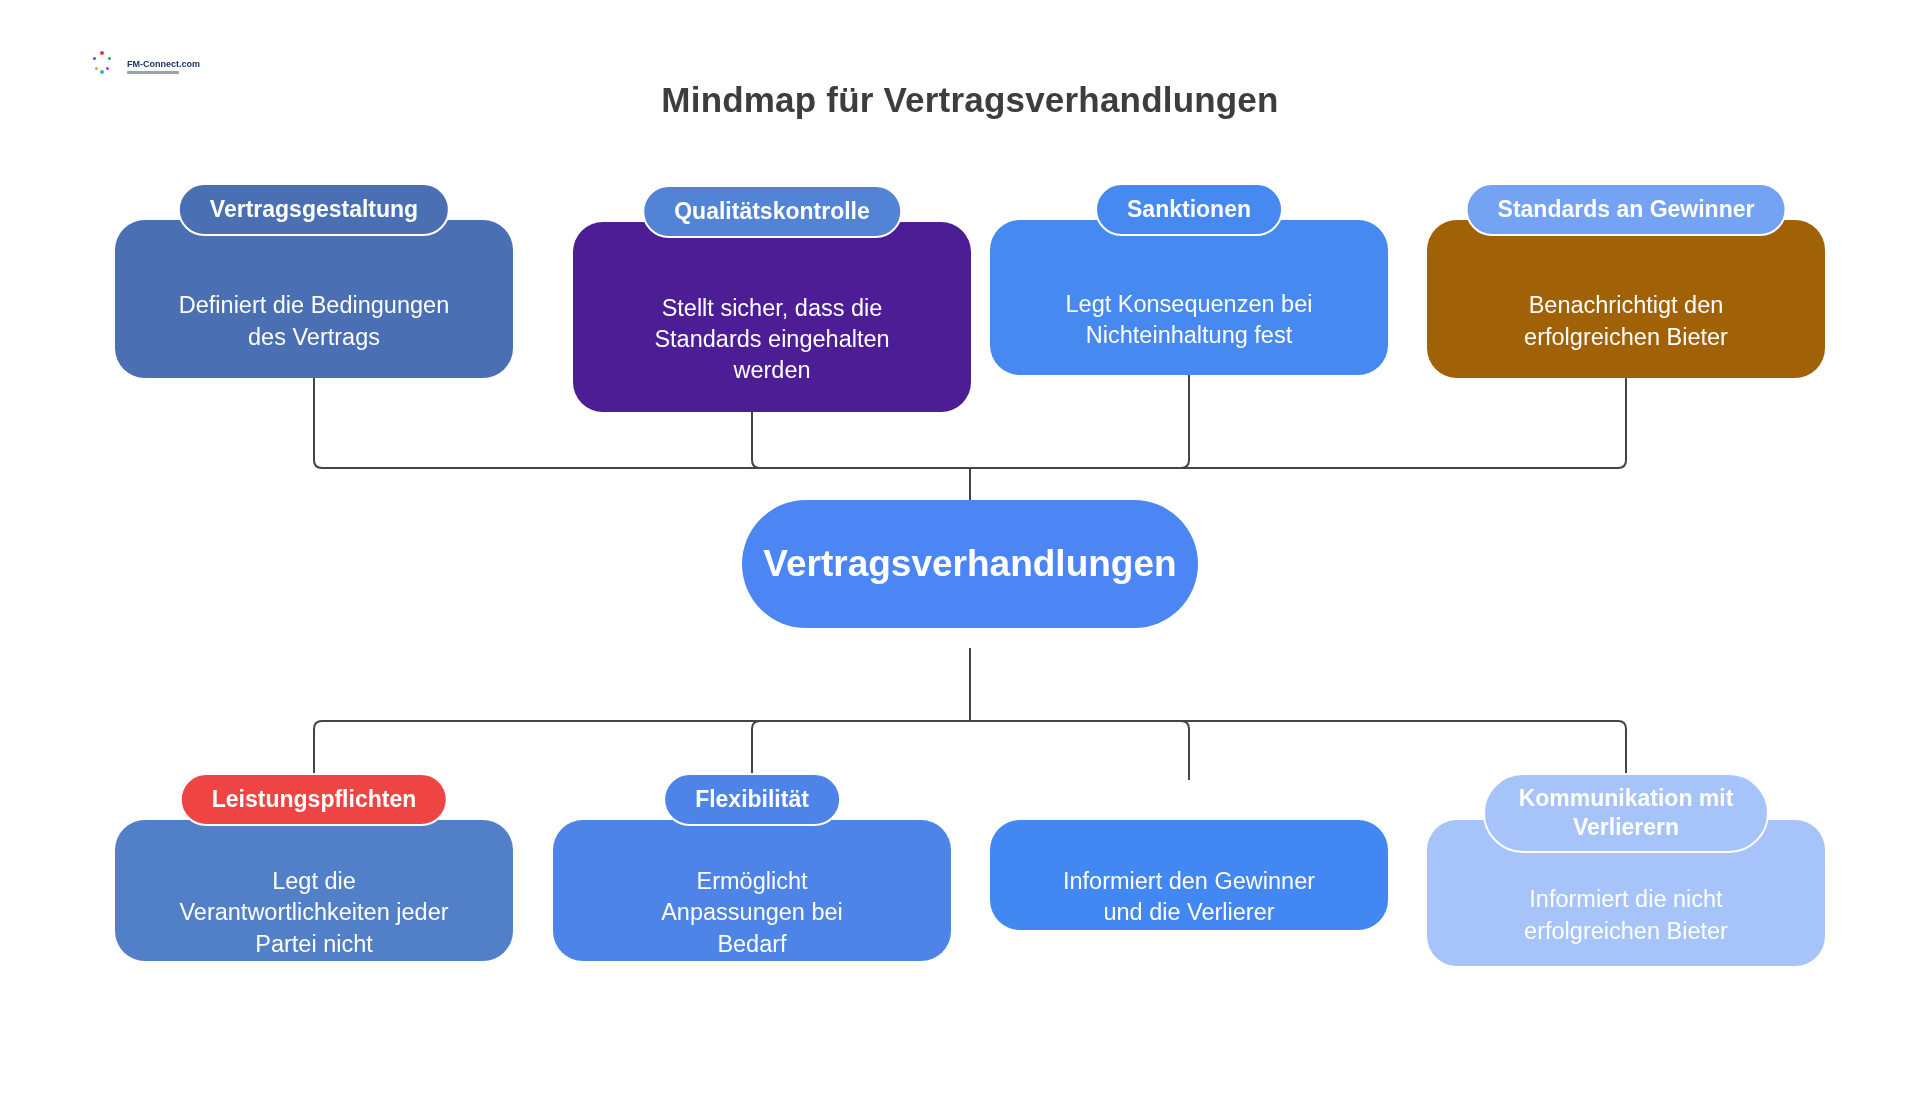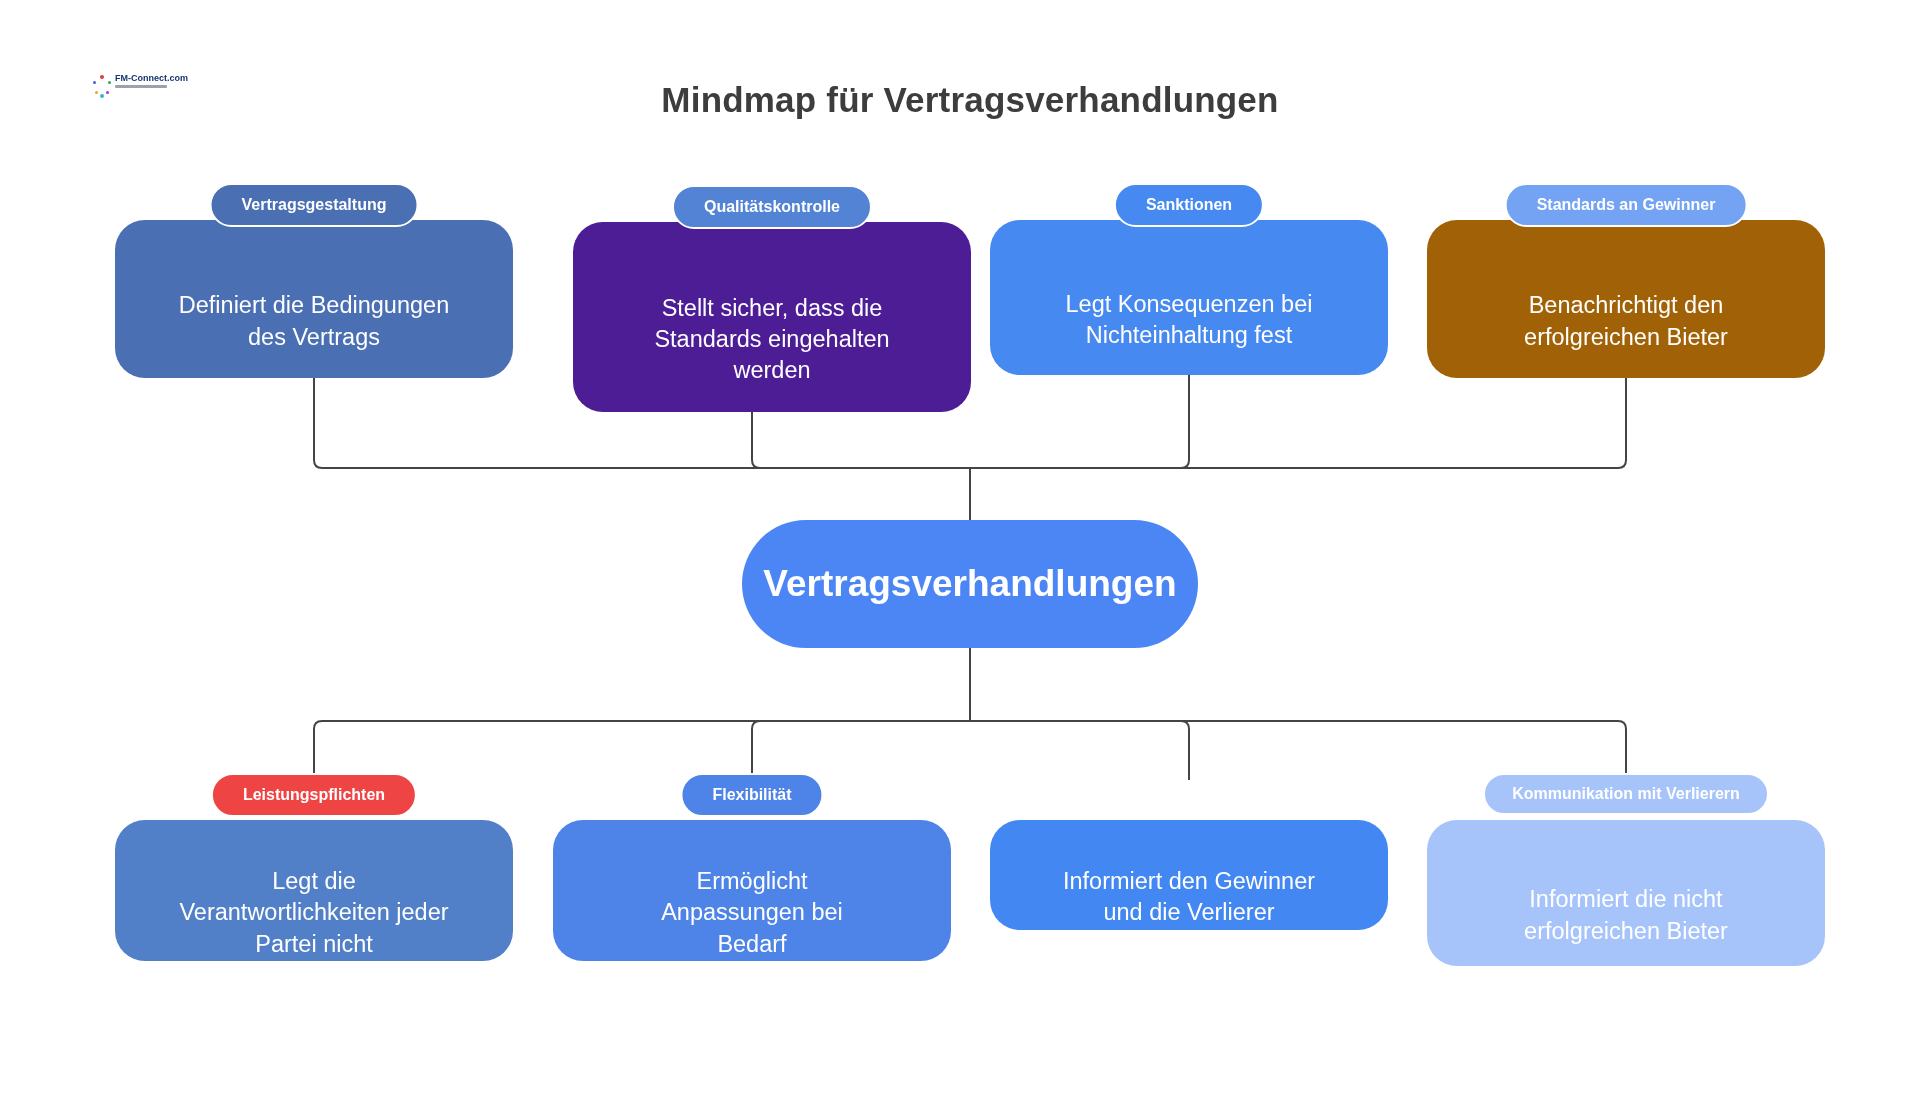--- a/index.html
+++ b/index.html
@@ -13,23 +13,22 @@
   
   .page-title{
     position:absolute;top:80px;left:0;width:1940px;
     text-align:center;
     font-size:35px;font-weight:700;color:#3d3d3d;
     letter-spacing:0.2px;
   }
   
   .logo{
     position:absolute;top:50px;left:92px;
-    display:flex;align-items:flex-start;gap:3px;
+    display:flex;align-items:flex-end;gap:15px;
     transform:scale(1);
-    margin-top:24px;
   }
   .logo-icon{position:relative;width:20px;height:24px;}
   .logo-icon .dot{position:absolute;border-radius:50%;}
   .d1{width:4px;height:4px;background:#e23b3b;left:8px;top:1px;}
   .d2{width:3px;height:3px;background:#3b62e2;left:1px;top:7px;}
   .d3{width:3px;height:3px;background:#2da84e;left:16px;top:7px;}
   .d4{width:3px;height:3px;background:#e2a43b;left:3px;top:17px;}
   .d5{width:3px;height:3px;background:#9b3be2;left:14px;top:17px;}
   .d6{width:4px;height:4px;background:#35b6c9;left:8px;top:20px;}
   .logo-txt{display:flex;flex-direction:column;line-height:1.1;}
@@ -38,21 +37,21 @@
   
   svg.connectors{position:absolute;top:0;left:0;}
   
   .branch{position:absolute;width:398px;}
   .pill{
     position:absolute;top:0;left:50%;transform:translateX(-50%);
     z-index:3;
     padding:11px 30px;
     border:2.5px solid #ffffff;
     border-radius:42px;
-    color:#ffffff;font-size:16px;font-weight:700;
+    color:#ffffff;font-size:23px;font-weight:700;
     text-align:center;white-space:nowrap;
     box-sizing:border-box;
   }
   .pill.wrap{white-space:normal;width:286px;padding:9px 16px;line-height:1.25;}
   .nbody{
     position:relative;z-index:2;
     width:100%;box-sizing:border-box;
     border-radius:30px;
     color:#ffffff;font-size:23.5px;line-height:1.33;
     display:flex;flex-direction:column;justify-content:center;align-items:center;
@@ -60,21 +59,21 @@
     padding:46px 20px 1px 20px;
   }
   .branch.top .nbody{margin-top:37px;}
   .branch.bottom .nbody{margin-top:47px;}
   .nbody p{margin:0;}
   .h158{min-height:158px;} .h190{min-height:190px;} .h155{min-height:155px;}
   .h182{min-height:135px;} .h173{min-height:146px;} .h128{min-height:108px;}
   .mw290 p{max-width:290px;} .mw300 p{max-width:300px;} .mw280 p{max-width:280px;} .mw250 p{max-width:250px;}
   
   .center-node{
-    position:absolute;left:742px;top:520px;
+    position:absolute;left:742px;top:500px;
     width:456px;height:128px;
     border-radius:64px;
     display:flex;align-items:center;justify-content:center;
     color:#ffffff;font-size:37px;font-weight:700;
     z-index:2;
   }
 </style>
 </head>
 <body style="background: rgb(255, 255, 255);">
 

